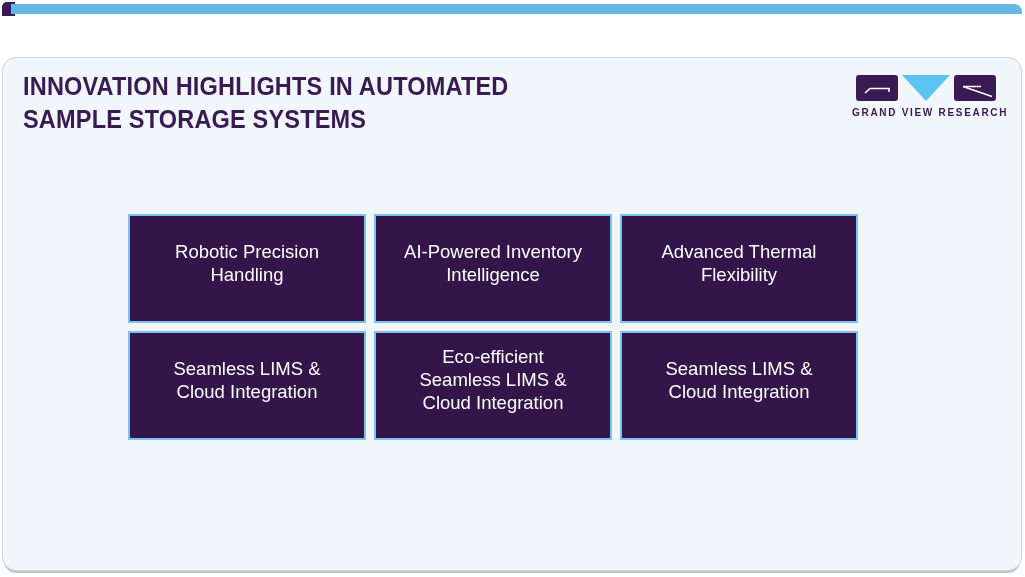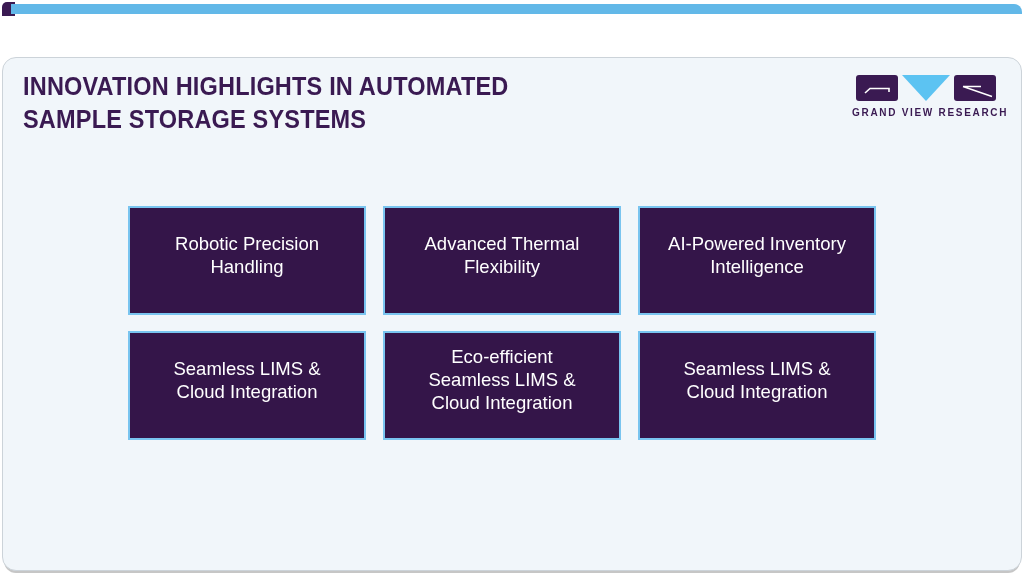--- a/index.html
+++ b/index.html
@@ -55,26 +55,27 @@
     height: 26px;
   }
   .logo-mark { display: block; }
   .logo-text {
     margin-top: 6px;
     font-size: 10px; font-weight: bold; letter-spacing: 1.7px;
     color: #3a1a52; white-space: nowrap;
   }
   
   .grid {
-    position: absolute; left: 125px; top: 148px;
+    position: absolute; left: 125px; top: 156px;
     display: grid;
     grid-template-columns: repeat(3, 238px);
     grid-auto-rows: 109px;
     column-gap: 17px;
     row-gap: 16px;
+    gap: 8px;
   }
   .box {
     background: #341549;
     border: 2px solid #79c4ef;
     box-sizing: border-box;
     display: flex; align-items: center; justify-content: center;
     padding: 0 14px 12px 14px;
   }
   .box:nth-child(7) { grid-column: 2; }
   .box-label {
@@ -113,27 +114,27 @@
       <div class="logo-text">GRAND VIEW RESEARCH</div>
     </div>
 
     <div class="grid">
   <div class="box">
     <span class="box-label">Robotic Precision
 Handling</span>
   </div>
 
   <div class="box">
-    <span class="box-label">Advanced Thermal
-Flexibility</span>
+    <span class="box-label">AI-Powered Inventory
+Intelligence</span>
   </div>
 
   <div class="box">
-    <span class="box-label">AI-Powered Inventory
-Intelligence</span>
+    <span class="box-label">Advanced Thermal
+Flexibility</span>
   </div>
 
   <div class="box">
     <span class="box-label">Seamless LIMS &amp;
 Cloud Integration</span>
   </div>
 
   <div class="box">
     <span class="box-label">Eco-efficient
 Seamless LIMS &amp;

